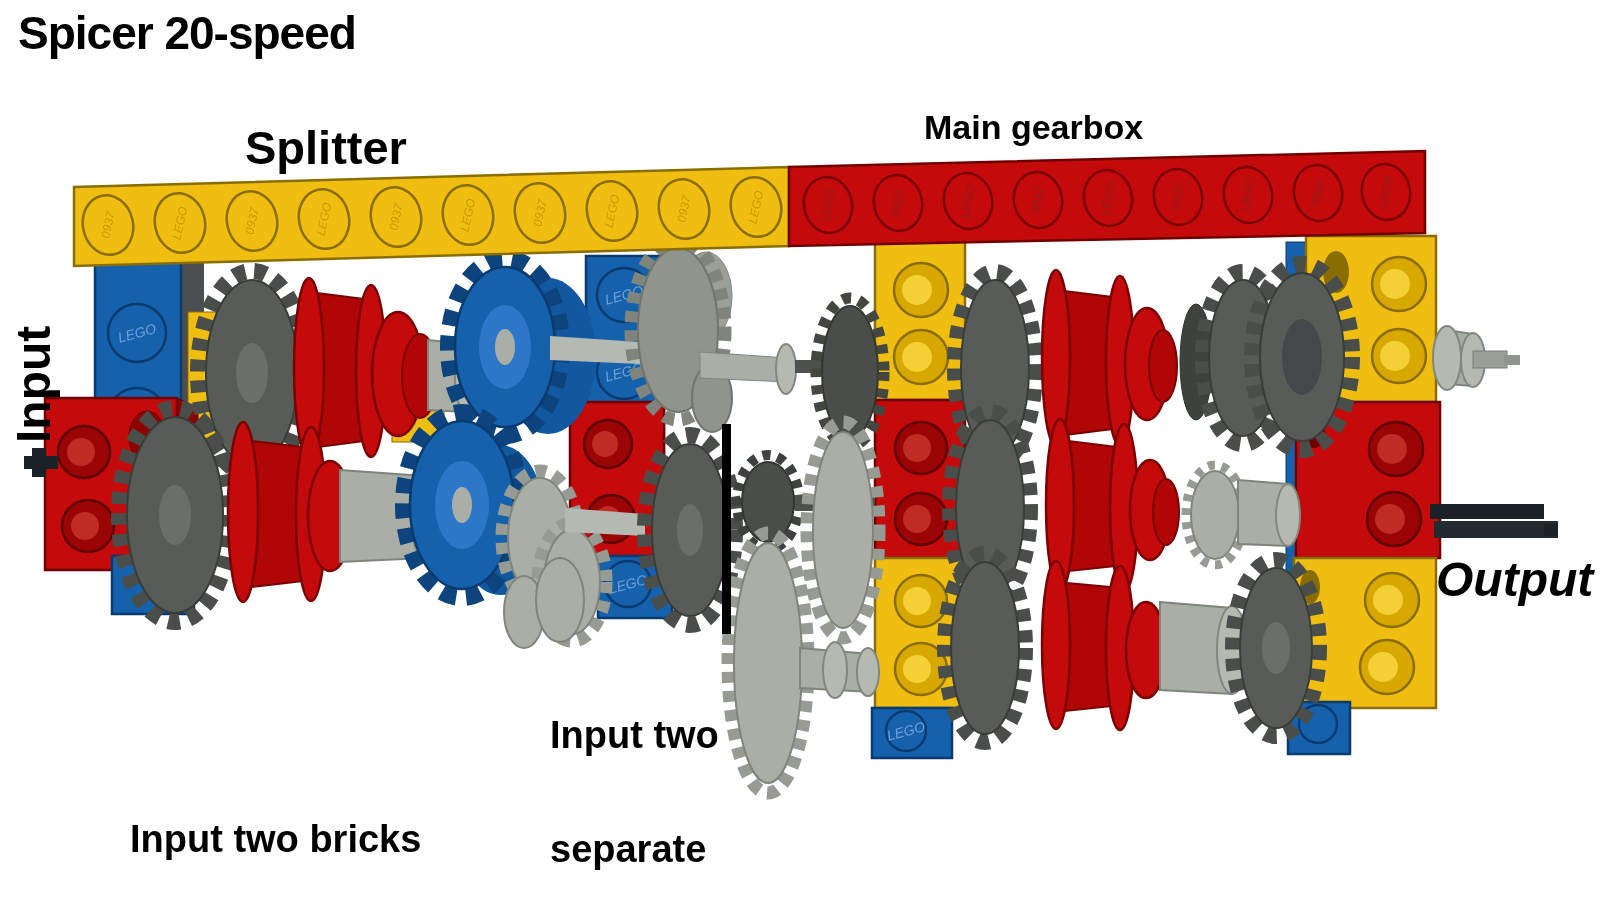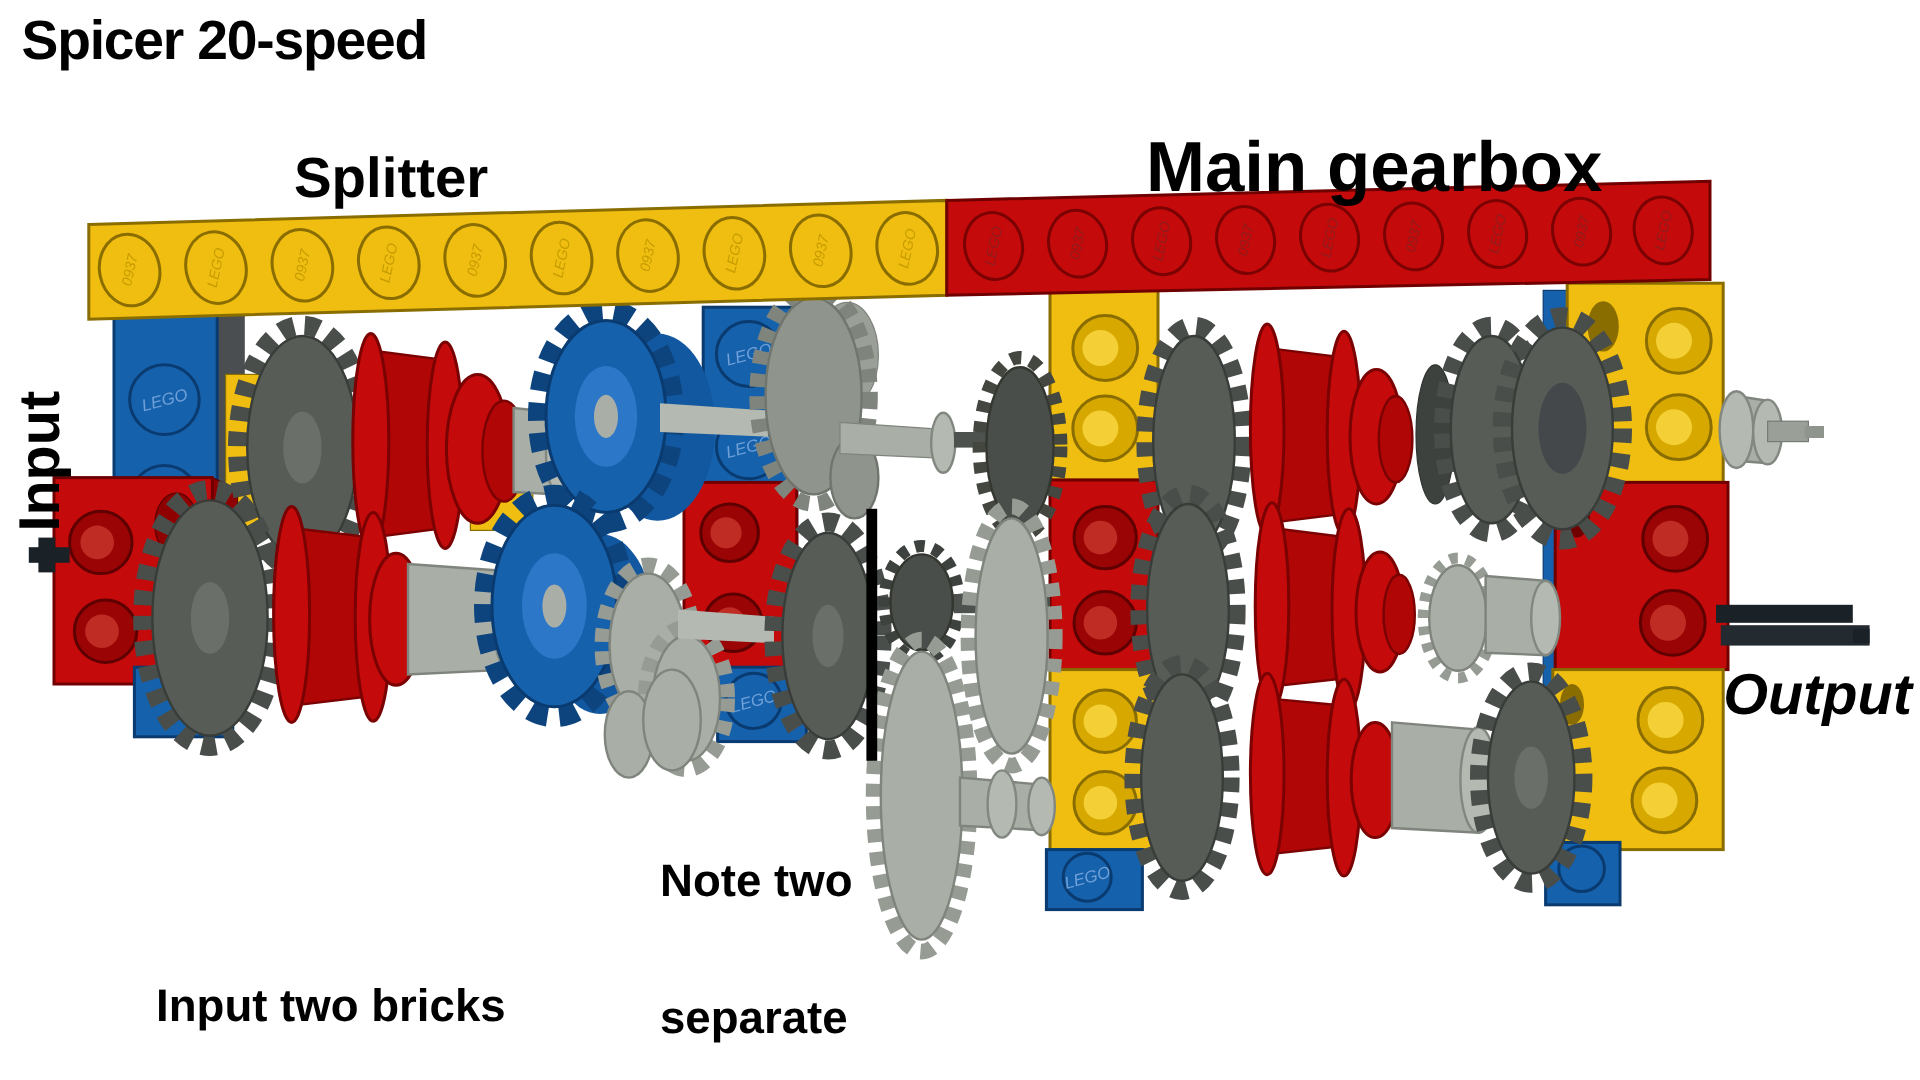--- a/index.html
+++ b/index.html
@@ -2,21 +2,21 @@
 <html><head>
 <meta charset="utf-8">
 <style>
   html,body{margin:0;padding:0;background:#fff;}
   #stage{position:relative;width:1600px;height:900px;background:#fff;overflow:hidden;
          font-family:"Liberation Sans",sans-serif;}
   #stage svg{position:absolute;left:0;top:0;}
   .lbl{position:absolute;color:#000;font-weight:bold;white-space:pre;line-height:1;}
   .lbl-title{left:18px;top:10px;font-size:46px;letter-spacing:-1px;}
   .lbl-splitter{left:245px;top:124px;font-size:47px;}
-  .lbl-maingearbox{left:955px;top:110px;font-size:59px;}
+  .lbl-maingearbox{left:924px;top:110px;font-size:34px;}
   .lbl-input{left:10px;top:443px;font-size:48px;transform:rotate(-90deg);transform-origin:left top;}
   .lbl-output{left:1436px;top:556px;font-size:48px;font-style:italic;}
   .lbl-note{left:550px;top:640px;font-size:38px;line-height:38px;}
   .lbl-bricks{left:130px;top:744px;font-size:38px;line-height:38px;}
 
   
   .brick-yellow{fill:#EFBE10;stroke:#8A6D00;stroke-width:2.5;}
   .brick-red{fill:#C40A0A;stroke:#700000;stroke-width:2.5;}
   .brick-blue{fill:#1661AC;stroke:#0A3B70;stroke-width:2.5;}
   .hole-y-o{fill:#D7A900;stroke:#8A6D00;stroke-width:2.5;} .hole-y-i{fill:#F4CF35;}
@@ -439,21 +439,21 @@
     <rect x="1544" y="524" width="14" height="12" class="axle-black"></rect>
   </g>
 </svg>
 
   <div class="lbl lbl-title">Spicer 20-speed</div>
   <div class="lbl lbl-splitter">Splitter</div>
   <div class="lbl lbl-maingearbox">Main gearbox</div>
   <div class="lbl lbl-input">Input</div>
   <div class="lbl lbl-output">Output</div>
   <div class="lbl lbl-note">
-    <div>Note two</div>
+    <div>Input two</div>
     <div>separate</div>
     
   </div>
   <div class="lbl lbl-bricks">
     <div>Input two bricks</div>
     
   </div>
 </div>
 
 </body></html>

